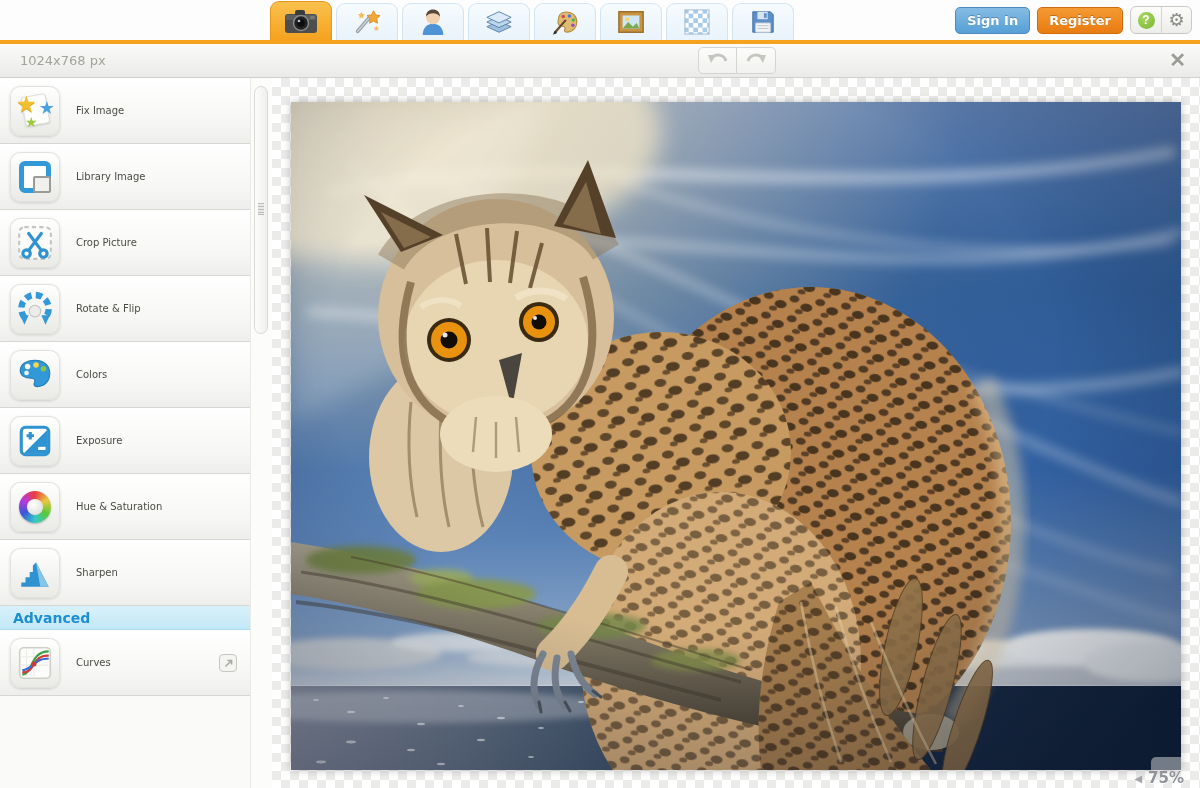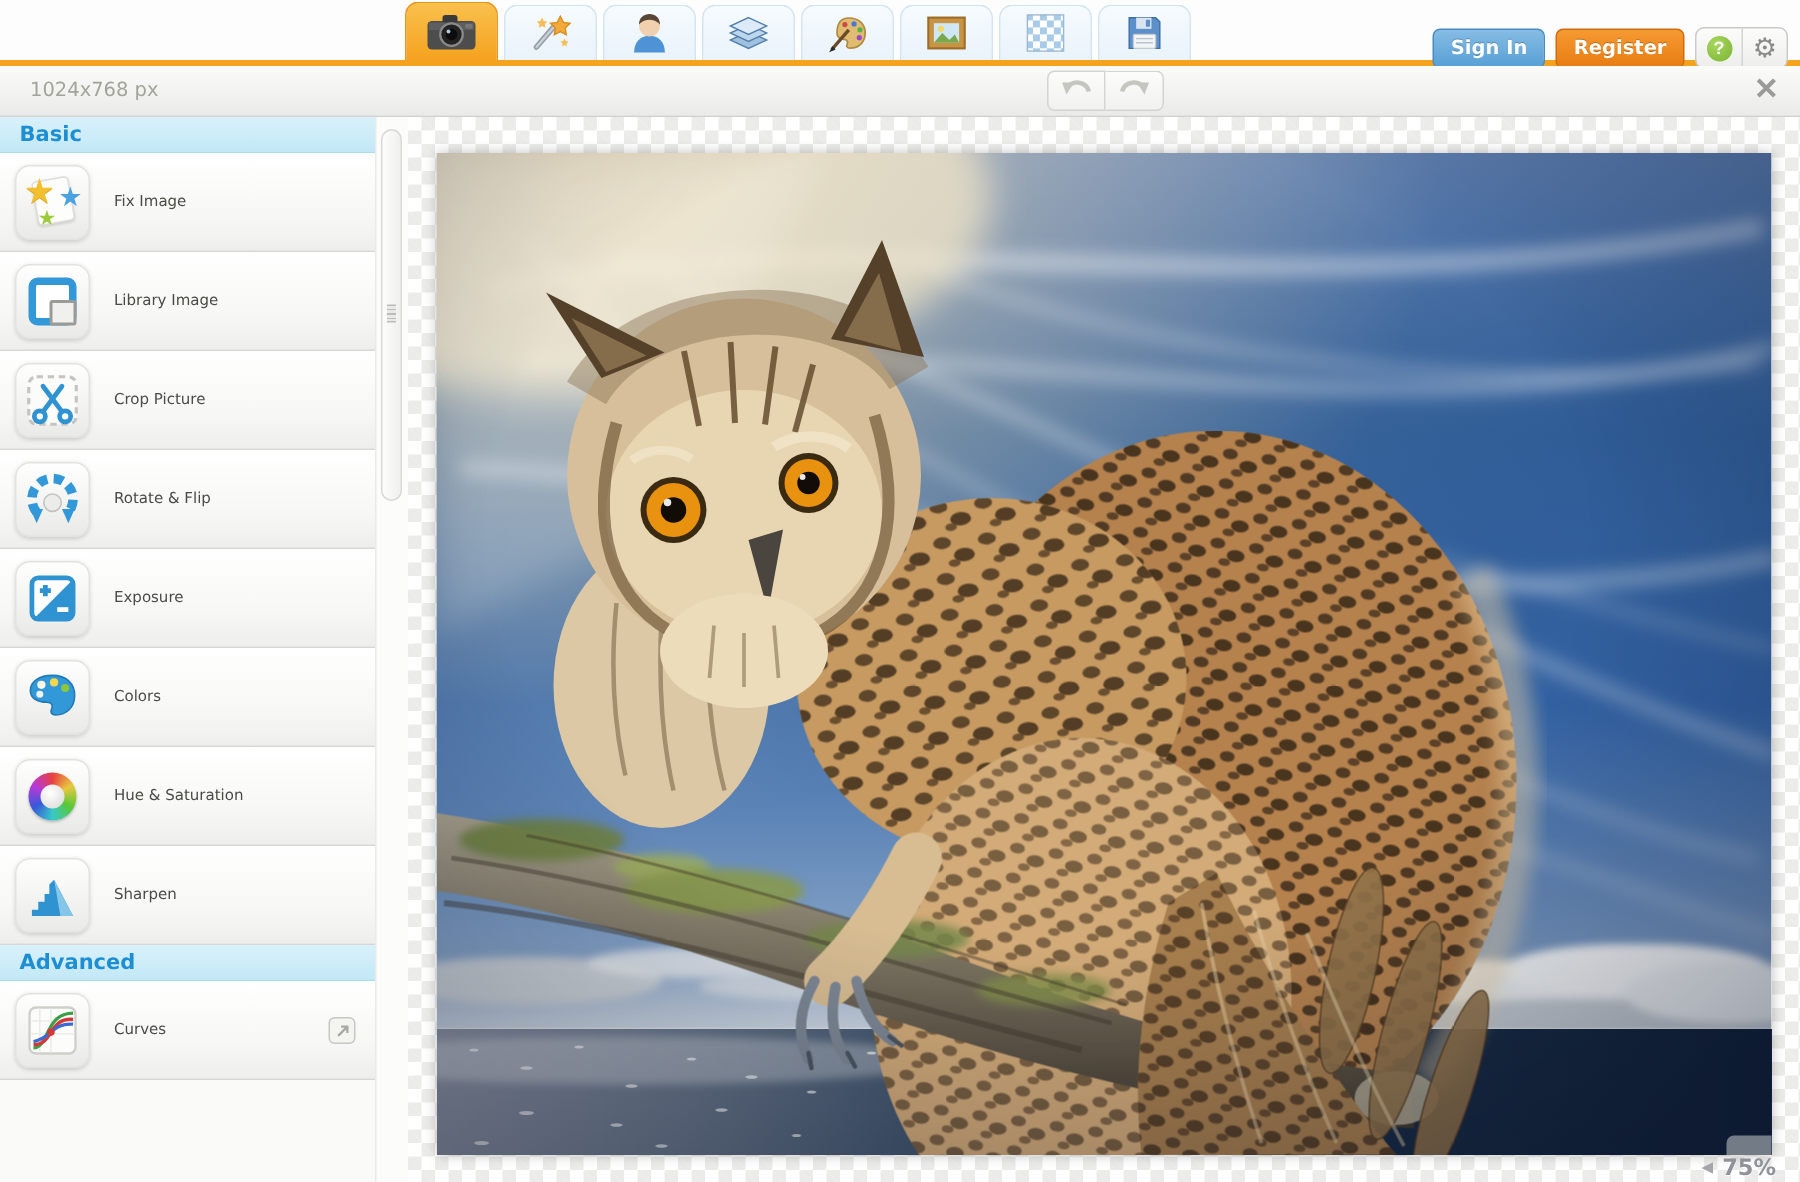--- a/index.html
+++ b/index.html
@@ -7,21 +7,21 @@
   .app{position:relative;width:1200px;height:788px;background:#fff;}
 
   
   .topbar{position:relative;height:40px;background:#fdfdfd;border-bottom:4px solid #f5a21f;}
   .pl-tab{position:absolute;left:0;top:0;width:255px;height:39px;background:#fff;border:1px solid #d9e7f3;border-bottom:none;border-radius:9px 9px 0 0;box-sizing:border-box;display:flex;align-items:center;justify-content:center;cursor:pointer;}
   .pl-tab span{color:#5c5a4c;font-weight:bold;font-size:16px;}
   .tabstrip{position:absolute;left:270px;bottom:0;display:flex;align-items:flex-end;}
   .tab{width:60px;height:36px;margin-right:4px;background:linear-gradient(#f6fbfe,#e9f3fb);border:1px solid #d2e4f2;border-bottom:none;border-radius:9px 9px 0 0;display:flex;align-items:center;justify-content:center;cursor:pointer;}
   .tab.active{background:linear-gradient(#f9c14d,#f5a21f);border-color:#e8951c;height:38px;}
   .ticon{display:flex;align-items:center;justify-content:center;}
-  .auth{position:absolute;right:8px;top:18px;display:flex;align-items:center;gap:7px;}
+  .auth{position:absolute;right:8px;top:6px;display:flex;align-items:center;gap:7px;}
   .btn-signin,.btn-register{border-radius:5px;color:#fff;font-weight:bold;font-size:13px;padding:5px 11px;cursor:pointer;font-family:inherit;text-shadow:0 -1px 0 rgba(0,0,0,.25);}
   .btn-signin{background:linear-gradient(#85bce4,#569fd6);border:1px solid #4a8cc0;}
   .btn-register{background:linear-gradient(#f59a31,#e87c12);border:1px solid #d06c10;text-align:right;}
   .mini-group{display:flex;background:linear-gradient(#fcfcfb,#ededeb);border:1px solid #c9c9c5;border-radius:6px;overflow:hidden;}
   .mini{width:30px;height:26px;display:flex;align-items:center;justify-content:center;background:transparent;border:none;cursor:pointer;padding:0;}
   .mini + .mini{border-left:1px solid #d4d4d0;}
   .help-circle{width:17px;height:17px;border-radius:50%;background:radial-gradient(circle at 35% 30%,#a9d65f,#79b531);color:#fff;font-weight:bold;font-size:12px;display:flex;align-items:center;justify-content:center;}
   .gear-glyph{font-size:18px;color:#8a8a86;line-height:1;}
 
   
@@ -204,21 +204,20 @@
               </g>
             </svg>
         </span>
       </button>
     </div>
     <button class="close-btn"><span>✕</span></button>
   </div>
 
   <div class="main">
     <aside class="sidebar" id="sidebar">
-        <div class="sec-header">Basic</div>
         <div class="tool-item">
           <span class="tool-icon">
             <span class="fi-wrap">
               <span class="fi-page"></span>
               <span class="star s1">★</span>
               <span class="star s2">★</span>
               <span class="star s3">★</span>
             </span>
           </span>
           <span class="tool-label">Fix Image</span>
@@ -253,39 +252,39 @@
               <polygon points="4,24 12,24 8,33" fill="#3398d8"></polygon>
               <polygon points="32,24 24,24 28,33" fill="#3398d8"></polygon>
               <circle cx="18" cy="20" r="5.5" fill="#ececea" stroke="#c2c2be" stroke-width="1"></circle>
             </svg>
           </span>
           <span class="tool-label">Rotate &amp; Flip</span>
         </div>
         <div class="tool-item">
           <span class="tool-icon">
             <svg width="38" height="38" viewBox="0 0 36 36">
-              <rect x="5" y="5" width="26" height="26" rx="4" fill="#fff" stroke="#2f93d2" stroke-width="3"></rect>
-              <path d="M30 7 L30 30 L7 30 Z" fill="#2f93d2"></path>
-              <path d="M10 13 h7 M13.5 9.5 v7" stroke="#2f93d2" stroke-width="3"></path>
-              <path d="M21 25 h7" stroke="#fff" stroke-width="3"></path>
-            </svg>
-          </span>
-          <span class="tool-label">Exposure</span>
-        </div>
-        <div class="tool-item">
-          <span class="tool-icon">
-            <svg width="38" height="38" viewBox="0 0 36 36">
               <path d="M18 4 C27 4 32 9.5 32 16.5 C32 24 27 29 20 29 C17 29 16.5 27 17.5 25 C18.5 23 17.5 21 14.5 21 C8.5 21 4 18.5 4 13.5 C4 8 9.5 4 18 4 Z" fill="#3398d8" stroke="#1f7ab8"></path>
               <circle cx="11" cy="10" r="2.6" fill="#fdf6e8"></circle>
               <circle cx="19" cy="8.5" r="2.6" fill="#f5d84a"></circle>
               <circle cx="26" cy="12" r="2.6" fill="#8cc63e"></circle>
               <circle cx="10" cy="16" r="2.2" fill="#fff" opacity=".9"></circle>
             </svg>
           </span>
           <span class="tool-label">Colors</span>
+        </div>
+        <div class="tool-item">
+          <span class="tool-icon">
+            <svg width="38" height="38" viewBox="0 0 36 36">
+              <rect x="5" y="5" width="26" height="26" rx="4" fill="#fff" stroke="#2f93d2" stroke-width="3"></rect>
+              <path d="M30 7 L30 30 L7 30 Z" fill="#2f93d2"></path>
+              <path d="M10 13 h7 M13.5 9.5 v7" stroke="#2f93d2" stroke-width="3"></path>
+              <path d="M21 25 h7" stroke="#fff" stroke-width="3"></path>
+            </svg>
+          </span>
+          <span class="tool-label">Exposure</span>
         </div>
         <div class="tool-item">
           <span class="tool-icon">
             <span class="ring">
               <span class="ring-hole"></span>
             </span>
           </span>
           <span class="tool-label">Hue &amp; Saturation</span>
         </div>
         <div class="tool-item">

